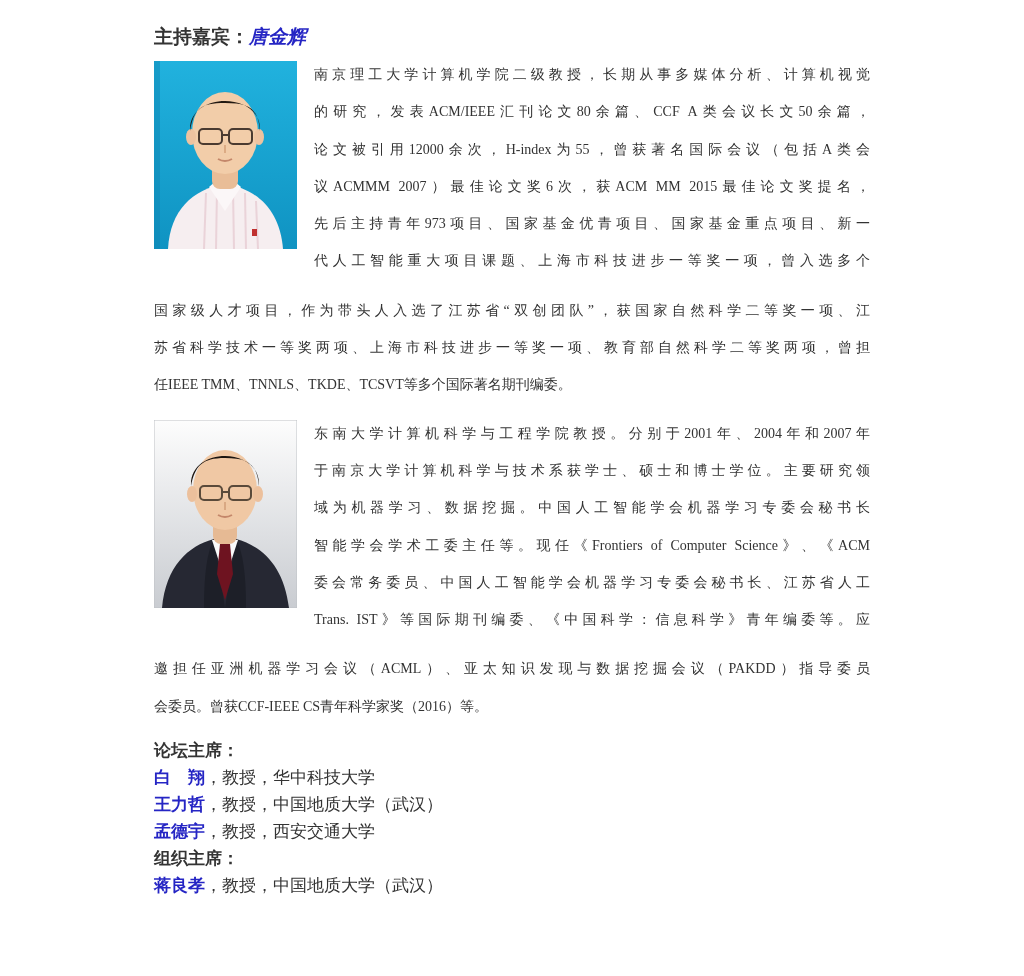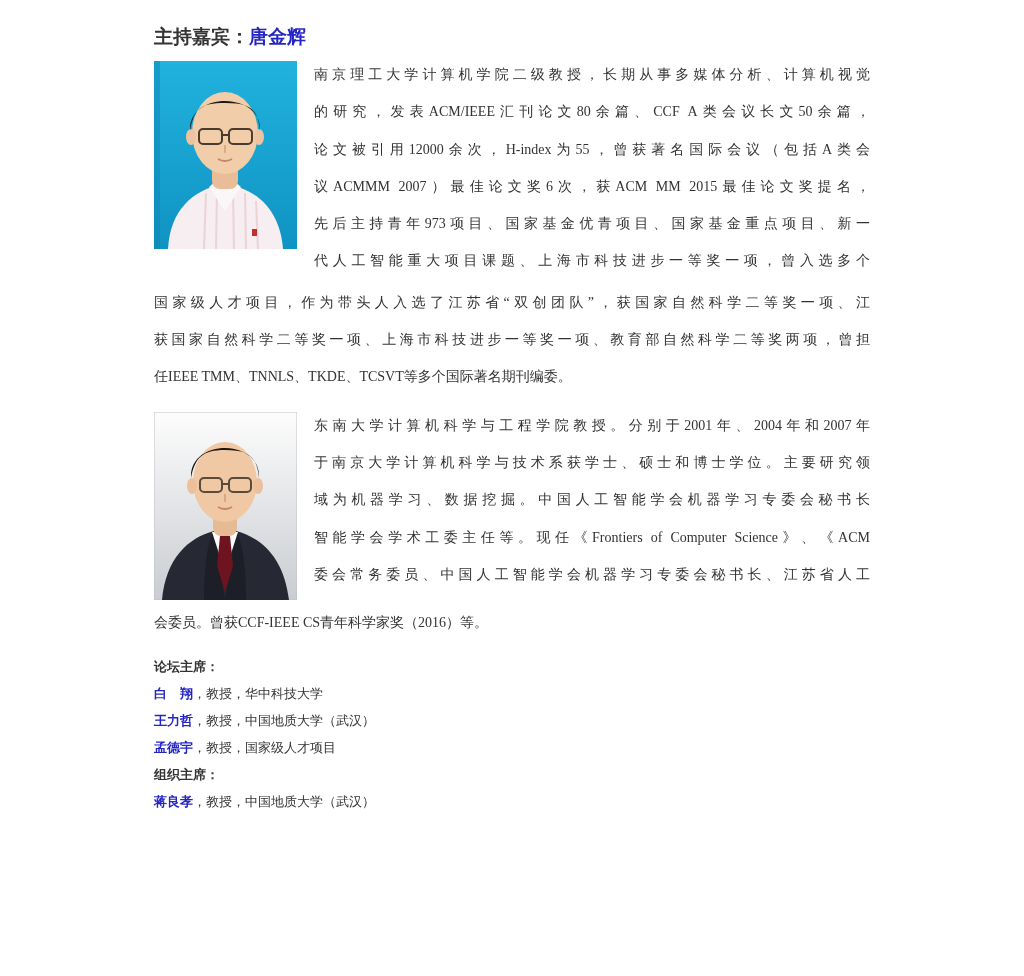--- a/index.html
+++ b/index.html
@@ -7,31 +7,31 @@
     --ink:#333333;
   }
   html,body{margin:0;padding:0;background:#ffffff;}
   body{
     width:1024px;height:976px;overflow:hidden;
     font-family:"Liberation Serif","DejaVu Serif",serif;
     color:var(--ink);
   }
   .page{width:716px;padding:26px 154px 0 154px;}
   .bio-header{font-size:19px;line-height:21px;font-weight:700;margin:0 0 14px 0;}
-  .guest-name{color:var(--blue);font-weight:700;text-decoration:none;cursor:pointer;}
+  .guest-name{color:var(--blue);font-weight:700;text-decoration:none;cursor:pointer;font-style:italic;}
   .sec2{margin-top:16px;}
   .bio-row{display:flex;align-items:flex-start;}
   .photo-wrap{width:143px;height:188px;margin-right:17px;flex:none;}
   .photo-wrap svg{display:block;width:143px;height:188px;}
   .lines{flex:1 1 auto;min-width:0;margin-top:-5px;}
   .line{font-size:14px;line-height:37.3px;color:var(--ink);}
   .j{text-align:justify;text-align-last:justify;}
   .last{text-align:center;text-align-last:left;}
-  .full-lines{margin-top:4px;}
-  .committees{margin-top:12px;font-size:13px;line-height:27px;}
+  .full-lines{margin-top:12px;}
+  .committees{margin-top:12px;font-size:17px;line-height:27px;}
   .cm-heading{font-weight:700;}
   .member{white-space:nowrap;}
   .mname{color:var(--blue);font-weight:700;cursor:pointer;}
 </style>
 </head>
 <body>
 
 <div class="page">
 
   <div>
@@ -78,21 +78,21 @@
         <div class="line j">的研究，发表ACM/IEEE汇刊论文80余篇、CCF A类会议长文50余篇，</div>
         <div class="line j">论文被引用12000余次，H-index为55，曾获著名国际会议（包括A类会</div>
         <div class="line j">议ACMMM 2007）最佳论文奖6次，获ACM MM 2015最佳论文奖提名，</div>
         <div class="line j">先后主持青年973项目、国家基金优青项目、国家基金重点项目、新一</div>
         <div class="line j">代人工智能重大项目课题、上海市科技进步一等奖一项，曾入选多个</div>
       </div>
     </div>
 
     <div class="full-lines">
       <div class="line j">国家级人才项目，作为带头人入选了江苏省“双创团队”，获国家自然科学二等奖一项、江</div>
-      <div class="line j">获国家自然科学二等奖一项、上海市科技进步一等奖一项、教育部自然科学二等奖两项，曾担</div>
+      <div class="line j">苏省科学技术一等奖两项、上海市科技进步一等奖一项、教育部自然科学二等奖两项，曾担</div>
       <div class="line last">任IEEE TMM、TNNLS、TKDE、TCSVT等多个国际著名期刊编委。</div>
     </div>
   </div>
 
   <div class="sec2">
 
     <div class="bio-row">
       <div class="photo-wrap">
         <svg viewBox="0 0 143 188" xmlns="http://www.w3.org/2000/svg">
           <defs>
@@ -126,38 +126,40 @@
           <path d="M64,95 Q71,99 78,95" stroke="#c4876a" stroke-width="2" fill="none"></path>
           <path d="M71,82 L71,90" stroke="#d9a883" stroke-width="2"></path>
         </svg>
       </div>
       <div class="lines">
         <div class="line j">东南大学计算机科学与工程学院教授。分别于2001年、2004年和2007年</div>
         <div class="line j">于南京大学计算机科学与技术系获学士、硕士和博士学位。主要研究领</div>
         <div class="line j">域为机器学习、数据挖掘。中国人工智能学会机器学习专委会秘书长</div>
         <div class="line j">智能学会学术工委主任等。现任《Frontiers of Computer Science》、《ACM</div>
         <div class="line j">委会常务委员、中国人工智能学会机器学习专委会秘书长、江苏省人工</div>
+        <div class="line j">Trans. IST》等国际期刊编委、《中国科学：信息科学》青年编委等。应</div>
       </div>
     </div>
 
     <div class="full-lines">
+      <div class="line j">邀担任亚洲机器学习会议（ACML）、亚太知识发现与数据挖掘会议（PAKDD）指导委员</div>
       <div class="line last">会委员。曾获CCF-IEEE CS青年科学家奖（2016）等。</div>
     </div>
   </div>
 
   <div class="committees">
     <div class="cm-heading">论坛主席：</div>
     <div class="member">
       <span class="mname">白　翔</span><span>，教授，华中科技大学</span>
     </div>
     <div class="member">
       <span class="mname">王力哲</span><span>，教授，中国地质大学（武汉）</span>
     </div>
     <div class="member">
-      <span class="mname">孟德宇</span><span>，教授，国家级人才项目</span>
+      <span class="mname">孟德宇</span><span>，教授，西安交通大学</span>
     </div>
 
     <div class="cm-heading">组织主席：</div>
     <div class="member">
       <span class="mname">蒋良孝</span><span>，教授，中国地质大学（武汉）</span>
     </div>
     <div class="member">
       
     </div>
   </div>

